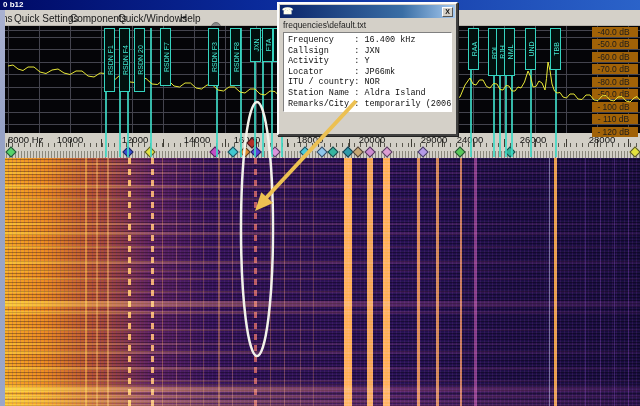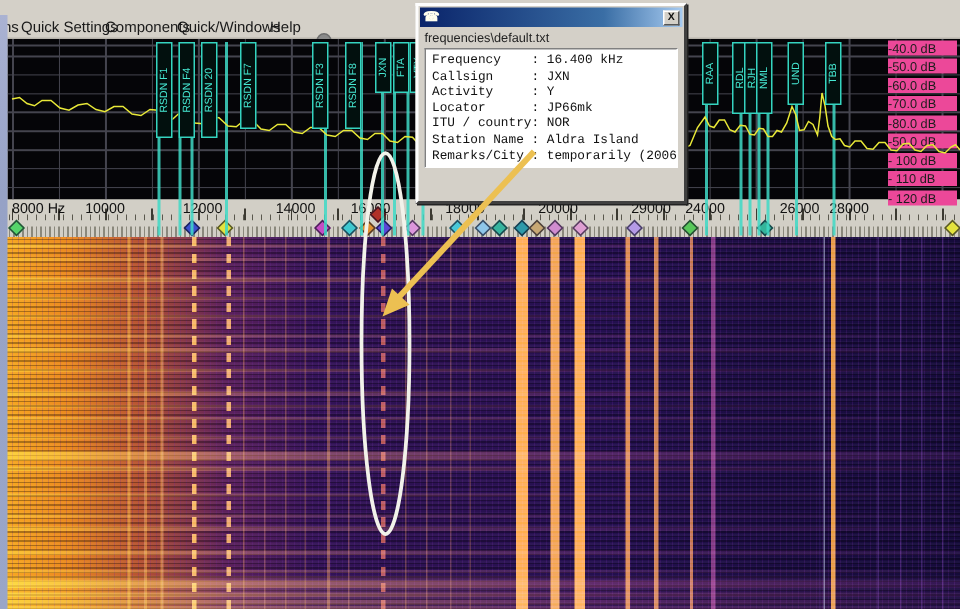--- a/index.html
+++ b/index.html
@@ -25,22 +25,22 @@
     background-color:#050508;
     background-image:
       repeating-linear-gradient(90deg,#44444e 0 1px,transparent 1px 31px),
       repeating-linear-gradient(0deg,#44444e 0 1px,transparent 1px 12.5px);
     background-position:3px 0,0 5px;}
   .teal-line{position:absolute;top:28px;width:2px;z-index:2;background:#3fd9c6;opacity:.85;}
   .station-box{position:absolute;z-index:5;width:11px;background:#02100e;
     border:1px solid #35d4c0;}
   .station-box span{position:absolute;left:50%;top:50%;transform:translate(-50%,-50%) rotate(-90deg);
     white-space:nowrap;font-size:7px;color:#46e8d2;letter-spacing:0;}
-  .db-chip{position:absolute;z-index:3;width:46px;height:10px;background:#ec4899;
-    color:#1d1d1d;font-size:8.5px;line-height:10px;text-align:left;padding-right:3px;}
+  .db-chip{position:absolute;z-index:3;width:46px;height:10px;background:#a16207;
+    color:#1d1d1d;font-size:8.5px;line-height:10px;text-align:center;padding-right:3px;}
   .trace-svg{position:absolute;left:0;top:0;width:640px;height:406px;z-index:4;pointer-events:none;}
 
   
   .ruler{position:absolute;left:0;top:133px;width:640px;height:14px;z-index:1;background:#d2cfc6;}
   .ruler-ticks{position:absolute;left:0;bottom:0;width:100%;height:4px;
     background:repeating-linear-gradient(90deg,#5a584e 0 1px,transparent 1px 6px);}
   .ruler-ticks-major{position:absolute;left:8px;bottom:0;width:100%;height:8px;
     background:repeating-linear-gradient(90deg,#3c3a32 0 1px,transparent 1px 31px);}
   .freq-label{position:absolute;top:1px;font-size:9.5px;color:#111;transform:translateX(-50%);white-space:nowrap;}
   .freq-label.left{transform:none;}
@@ -90,20 +90,23 @@
   .check{color:#1f9a1f;font-weight:bold;}
   .cross{color:#cc2020;font-weight:bold;}
 
   .annotations{position:absolute;left:0;top:0;width:640px;height:406px;z-index:20;pointer-events:none;}
 </style>
 </head>
 <body>
 
 <div class="screen">
 
+  <div class="titlebar">
+    <span>0 b12</span>
+  </div>
 
   <div class="menubar">
       <div class="menu-item" style="left: 0px;">ns</div>
       <div class="menu-item" style="left: 12px;">Quick Settings</div>
       <div class="menu-item" style="left: 68px;">Components</div>
       <div class="menu-item" style="left: 116px;">Quick/Windows</div>
       <div class="menu-item" style="left: 178px;">Help</div>
       <div class="menu-circle" style="left: 211px;"></div>
     </div>
   <div class="left-border"></div>
@@ -196,21 +199,21 @@
   <div class="freq-label left" style="left: 8px;">8000 Hz</div>
       <div class="freq-label" style="left: 70px;">10000</div>
       <div class="freq-label" style="left: 135px;">12000</div>
       <div class="freq-label" style="left: 197px;">14000</div>
       <div class="freq-label" style="left: 247px;">16000</div>
       <div class="freq-label" style="left: 310px;">18000</div>
       <div class="freq-label" style="left: 372px;">20000</div>
       <div class="freq-label" style="left: 434px;">29000</div>
       <div class="freq-label" style="left: 470px;">24000</div>
       <div class="freq-label" style="left: 533px; text-align: center;">26000</div>
-      <div class="freq-label" style="left: 566px;">28000</div>
+      <div class="freq-label" style="left: 602px;">28000</div>
     </div>
 
   <div class="marker-strip">
     <div class="comb"></div>
   <div class="diamond" style="left: 11px; background: rgb(85, 212, 106);"></div>
       <div class="diamond" style="left: 128px; background: rgb(58, 80, 208);"></div>
       <div class="diamond" style="left: 150px; background: rgb(227, 227, 62);"></div>
       <div class="diamond" style="left: 215px; background: rgb(196, 78, 196);"></div>
       <div class="diamond" style="left: 233px; background: rgb(63, 200, 208);"></div>
       <div class="diamond" style="left: 245px; background: rgb(221, 144, 48);"></div>

